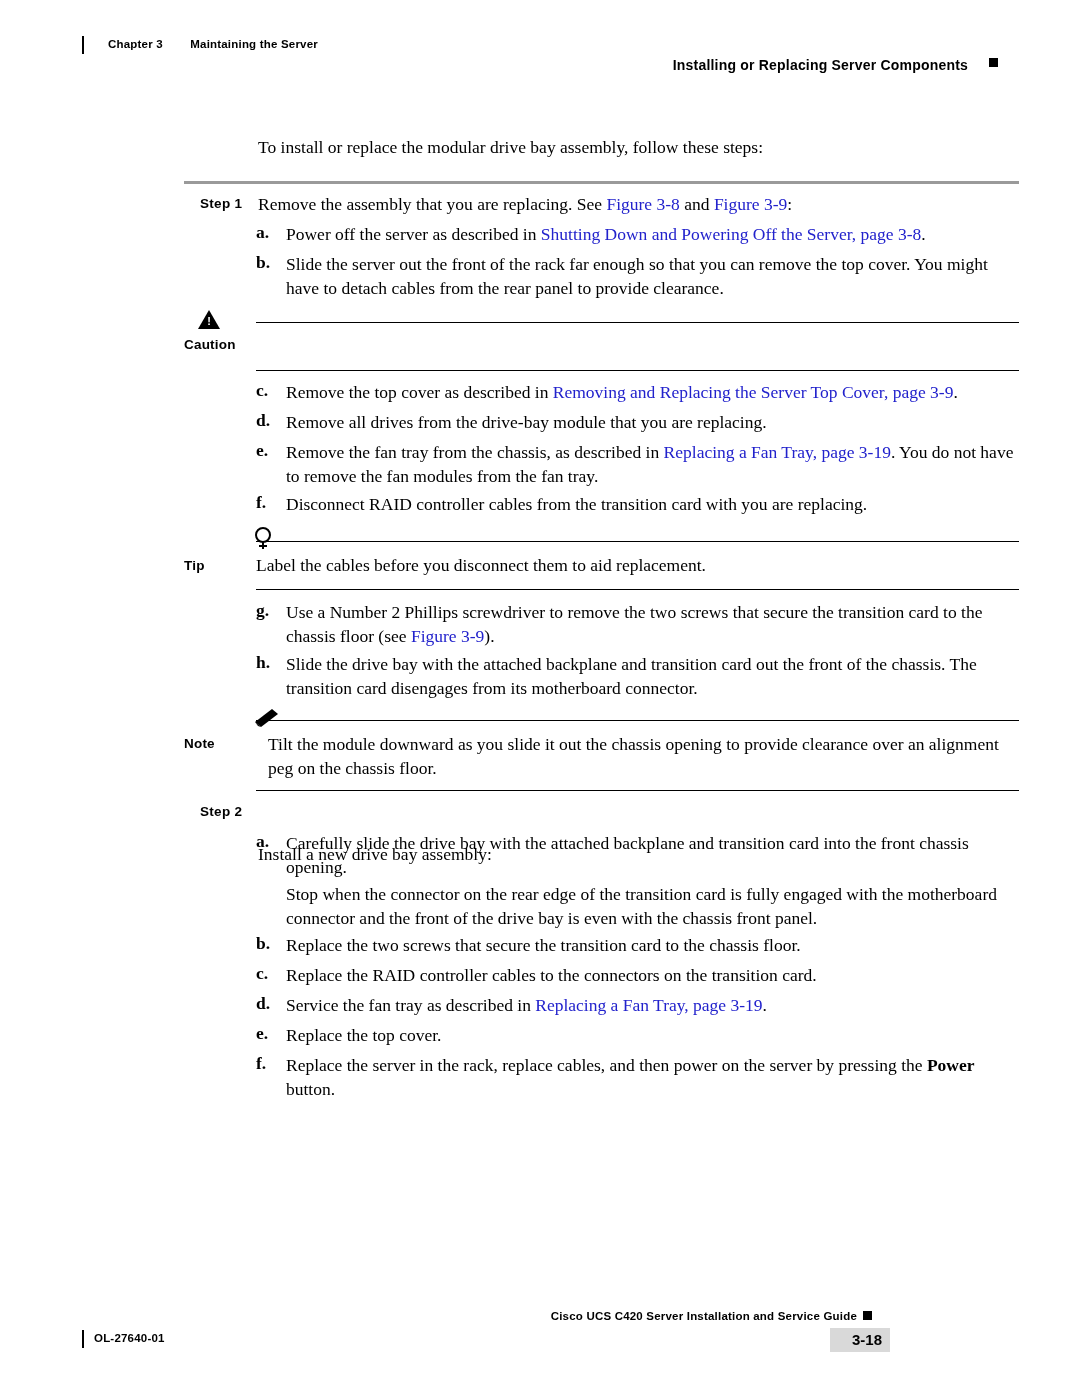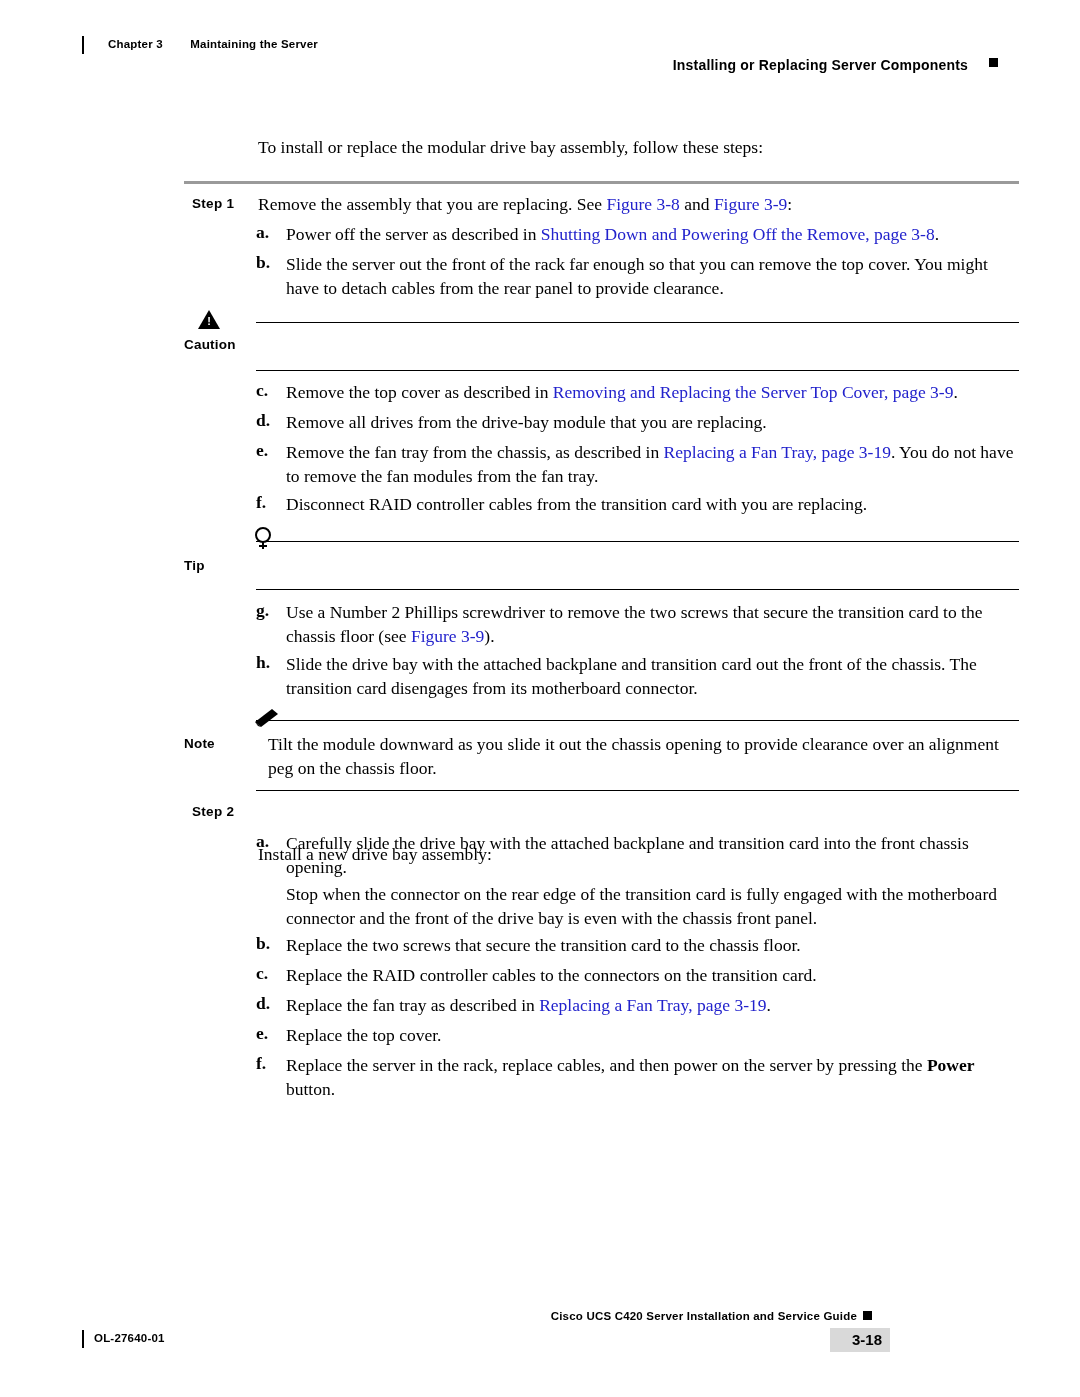--- a/index.html
+++ b/index.html
@@ -85,21 +85,21 @@
     font-size: 17.5px;
     line-height: 23px;
   }
 
   .step-row {
     position: absolute;
     width: 1080px;
   }
   .step-label {
     position: absolute;
-    left: 192px;
+    left: 200px;
     font-family: "Liberation Sans", sans-serif;
     font-size: 13.5px;
     font-weight: bold;
     letter-spacing: 0.3px;
   }
   .step-text {
     position: absolute;
     left: 258px;
     width: 760px;
     font-size: 17.5px;
@@ -288,21 +288,21 @@
 
     <div class="thick-rule"></div>
 
     <div class="step-row" style="top:192px;">
       <div class="step-label" style="top:4px;">Step 1</div>
       <div class="step-text" style="top:0;"><span>Remove the assembly that you are replacing. See </span><span class="link"><span>Figure</span> <span>3-8</span></span><span> and </span><span class="link"><span>Figure</span> <span>3-9</span></span><span>:</span></div>
     </div>
 
     <div class="sub-row" style="top:222px;">
       <div class="sub-letter">a.</div>
-      <div class="sub-text"><span>Power off the server as described in </span><span class="link"><span>Shutting Down and Powering Off the Remove, page</span> <span>3-8</span></span><span>.</span></div>
+      <div class="sub-text"><span>Power off the server as described in </span><span class="link"><span>Shutting Down and Powering Off the Server, page</span> <span>3-8</span></span><span>.</span></div>
     </div>
 
     <div class="sub-row" style="top:252px;">
       <div class="sub-letter">b.</div>
       <div class="sub-text">Slide the server out the front of the rack far enough so that you can remove the top cover. You might have to detach cables from the rear panel to provide clearance.</div>
     </div>
 
     <div class="admon" style="top:322px; height:48px;">
       <div class="rule-top"></div>
       <div class="icon-wrap" style="top:-12px;">
@@ -337,20 +337,21 @@
     <div class="admon" style="top:541px; height:48px;">
       <div class="rule-top"></div>
       <div class="icon-wrap" style="top:-14px; left:68px;">
         <svg width="22" height="24" viewBox="0 0 22 24" aria-hidden="true">
           <ellipse cx="11" cy="8" rx="7" ry="7" fill="none" stroke="#000" stroke-width="2"></ellipse>
           <line x1="11" y1="15" x2="11" y2="22" stroke="#000" stroke-width="2"></line>
           <line x1="7" y1="19" x2="15" y2="19" stroke="#000" stroke-width="2"></line>
         </svg>
       </div>
       <div class="admon-label" style="top:17px;">Tip</div>
+      <div class="admon-text" style="top:12px;">Label the cables before you disconnect them to aid replacement.</div>
       <div class="rule-bottom" style="top:48px;"></div>
     </div>
 
     <div class="sub-row" style="top:600px;">
       <div class="sub-letter">g.</div>
       <div class="sub-text"><span>Use a Number 2 Phillips screwdriver to remove the two screws that secure the transition card to the chassis floor (see </span><span class="link"><span>Figure</span> <span>3-9</span></span><span>).</span></div>
     </div>
 
     <div class="sub-row" style="top:652px;">
       <div class="sub-letter">h.</div>
@@ -387,21 +388,21 @@
       <div class="sub-text">Replace the two screws that secure the transition card to the chassis floor.</div>
     </div>
 
     <div class="sub-row" style="top:963px;">
       <div class="sub-letter">c.</div>
       <div class="sub-text">Replace the RAID controller cables to the connectors on the transition card.</div>
     </div>
 
     <div class="sub-row" style="top:993px;">
       <div class="sub-letter">d.</div>
-      <div class="sub-text"><span>Replace the fan tray as described in </span><span class="link"><span>Replacing a Fan Tray, page</span> <span>3-19</span></span><span>.</span></div>
+      <div class="sub-text"><span>Service the fan tray as described in </span><span class="link"><span>Replacing a Fan Tray, page</span> <span>3-19</span></span><span>.</span></div>
     </div>
 
     <div class="sub-row" style="top:1023px;">
       <div class="sub-letter">e.</div>
       <div class="sub-text">Replace the top cover.</div>
     </div>
 
     <div class="sub-row" style="top:1053px;">
       <div class="sub-letter">f.</div>
       <div class="sub-text"><span>Replace the server in the rack, replace cables, and then power on the server by pressing the </span><span class="bold">Power</span><span> button.</span></div>

